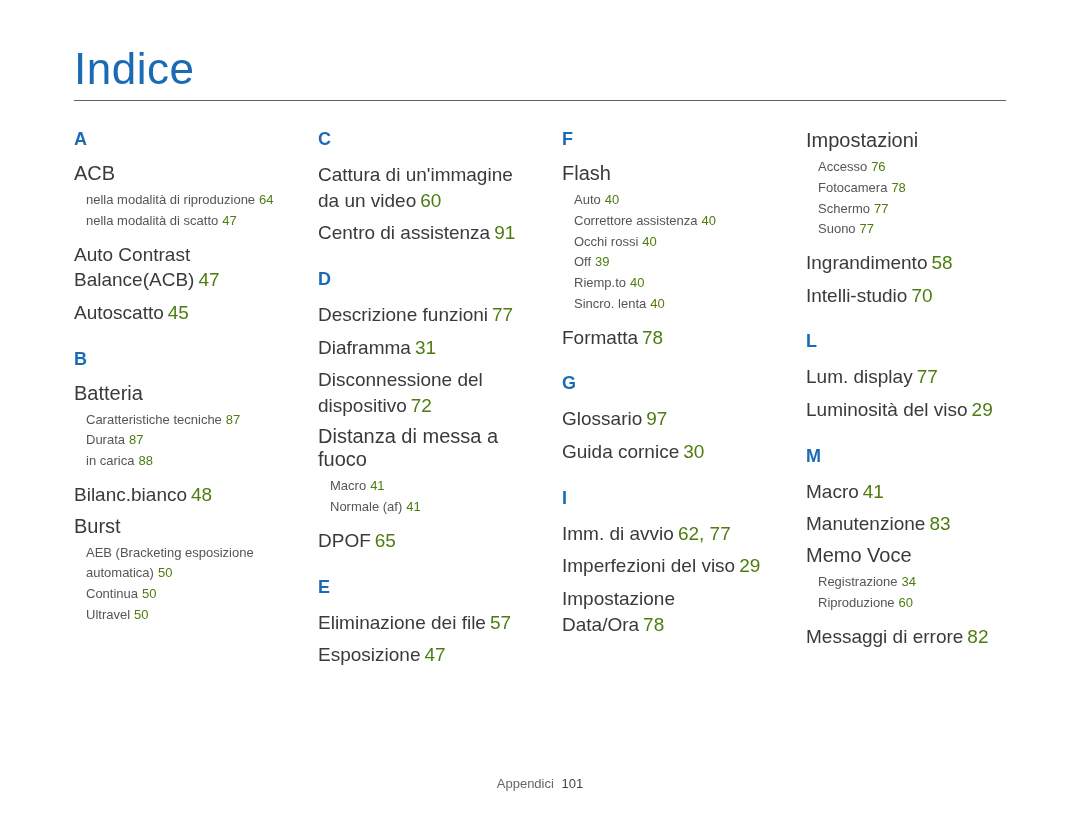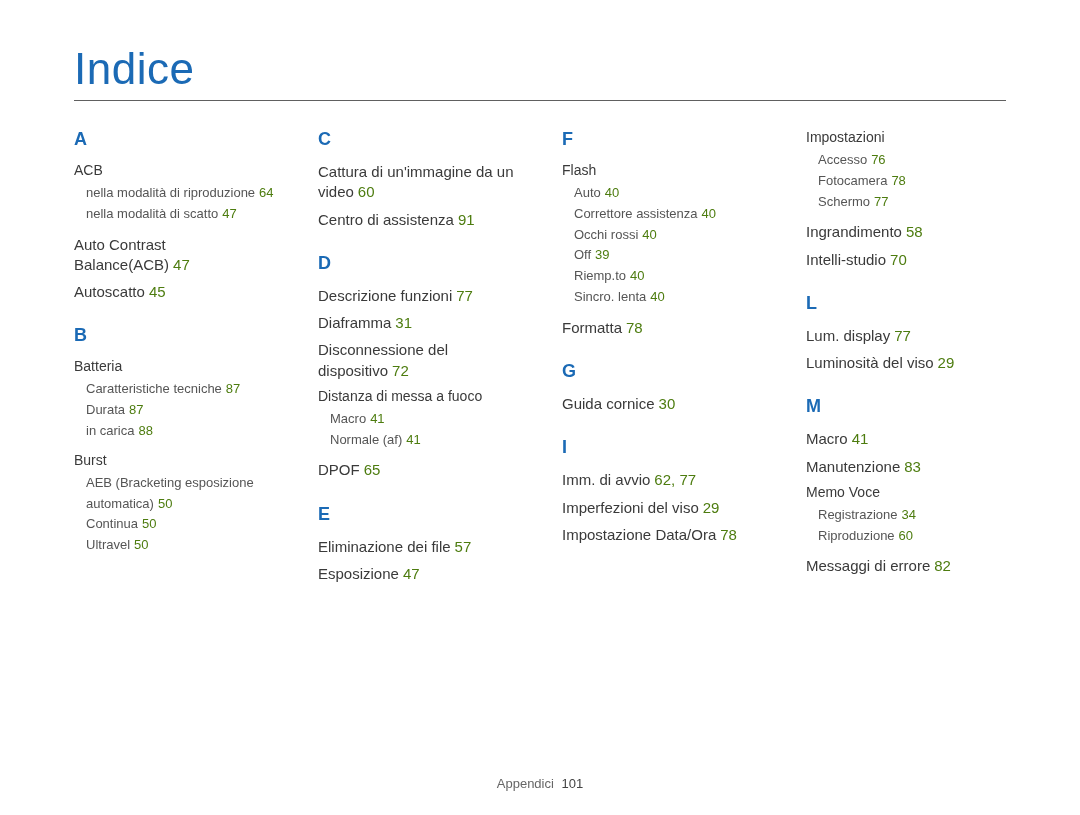--- a/index.html
+++ b/index.html
@@ -34,26 +34,26 @@
   .col {
     width: 214px;
   }
   .sect {
     font-size: 18px;
     font-weight: bold;
     color: #1b6ab5;
     margin: 0 0 12px 0;
   }
   .entry {
-    font-size: 15px;
+    font-size: 19px;
     color: #3a3a3a;
     margin-bottom: 7px;
     line-height: 1.35;
   }
-  .header { font-size: 14px; color:#3a3a3a; margin-bottom:5px; }
+  .header { font-size: 20px; color:#3a3a3a; margin-bottom:5px; }
   .sub {
     font-size: 13px;
     color: #555;
     padding-left: 12px;
     line-height: 1.6;
   }
   .pg { color: #4d7c0f; margin-left: 4px; }
   .gap { height: 16px; }
   .block { margin-bottom: 10px; }
   .footer {
@@ -91,20 +91,21 @@
       <div class="gap"></div>
       <div class="sect">B</div>
 
       <div class="block">
         <div class="header">Batteria</div>
         <div class="sub"><span>Caratteristiche tecniche</span><span class="pg">87</span></div>
         <div class="sub"><span>Durata</span><span class="pg">87</span></div>
         <div class="sub"><span>in carica</span><span class="pg">88</span></div>
       </div>
 
+      <div class="entry"><span>Bilanc.bianco</span><span class="pg">48</span></div>
 
       <div class="block">
         <div class="header">Burst</div>
         <div class="sub"><span>AEB (Bracketing esposizione automatica)</span><span class="pg">50</span></div>
         <div class="sub"><span>Continua</span><span class="pg">50</span></div>
         <div class="sub"><span>Ultravel</span><span class="pg">50</span></div>
       </div>
     </div>
 
     <div class="col">
@@ -138,35 +139,37 @@
         <div class="sub"><span>Correttore assistenza</span><span class="pg">40</span></div>
         <div class="sub"><span>Occhi rossi</span><span class="pg">40</span></div>
         <div class="sub"><span>Off</span><span class="pg">39</span></div>
         <div class="sub"><span>Riemp.to</span><span class="pg">40</span></div>
         <div class="sub"><span>Sincro. lenta</span><span class="pg">40</span></div>
       </div>
       <div class="entry"><span>Formatta</span><span class="pg">78</span></div>
 
       <div class="gap"></div>
       <div class="sect">G</div>
+      <div class="entry"><span>Glossario</span><span class="pg">97</span></div>
       <div class="entry"><span>Guida cornice</span><span class="pg">30</span></div>
 
       <div class="gap"></div>
       <div class="sect">I</div>
       <div class="entry"><span>Imm. di avvio</span><span class="pg">62, 77</span></div>
       <div class="entry"><span>Imperfezioni del viso</span><span class="pg">29</span></div>
       <div class="entry"><span>Impostazione Data/Ora</span><span class="pg">78</span></div>
     </div>
 
     <div class="col">
       <div class="block">
         <div class="header">Impostazioni</div>
         <div class="sub"><span>Accesso</span><span class="pg">76</span></div>
         <div class="sub"><span>Fotocamera</span><span class="pg">78</span></div>
         <div class="sub"><span>Schermo</span><span class="pg">77</span></div>
+        <div class="sub"><span>Suono</span><span class="pg">77</span></div>
       </div>
       <div class="entry"><span>Ingrandimento</span><span class="pg">58</span></div>
       <div class="entry"><span>Intelli-studio</span><span class="pg">70</span></div>
 
       <div class="gap"></div>
       <div class="sect">L</div>
       <div class="entry"><span>Lum. display</span><span class="pg">77</span></div>
       <div class="entry"><span>Luminosità del viso</span><span class="pg">29</span></div>
 
       <div class="gap"></div>

